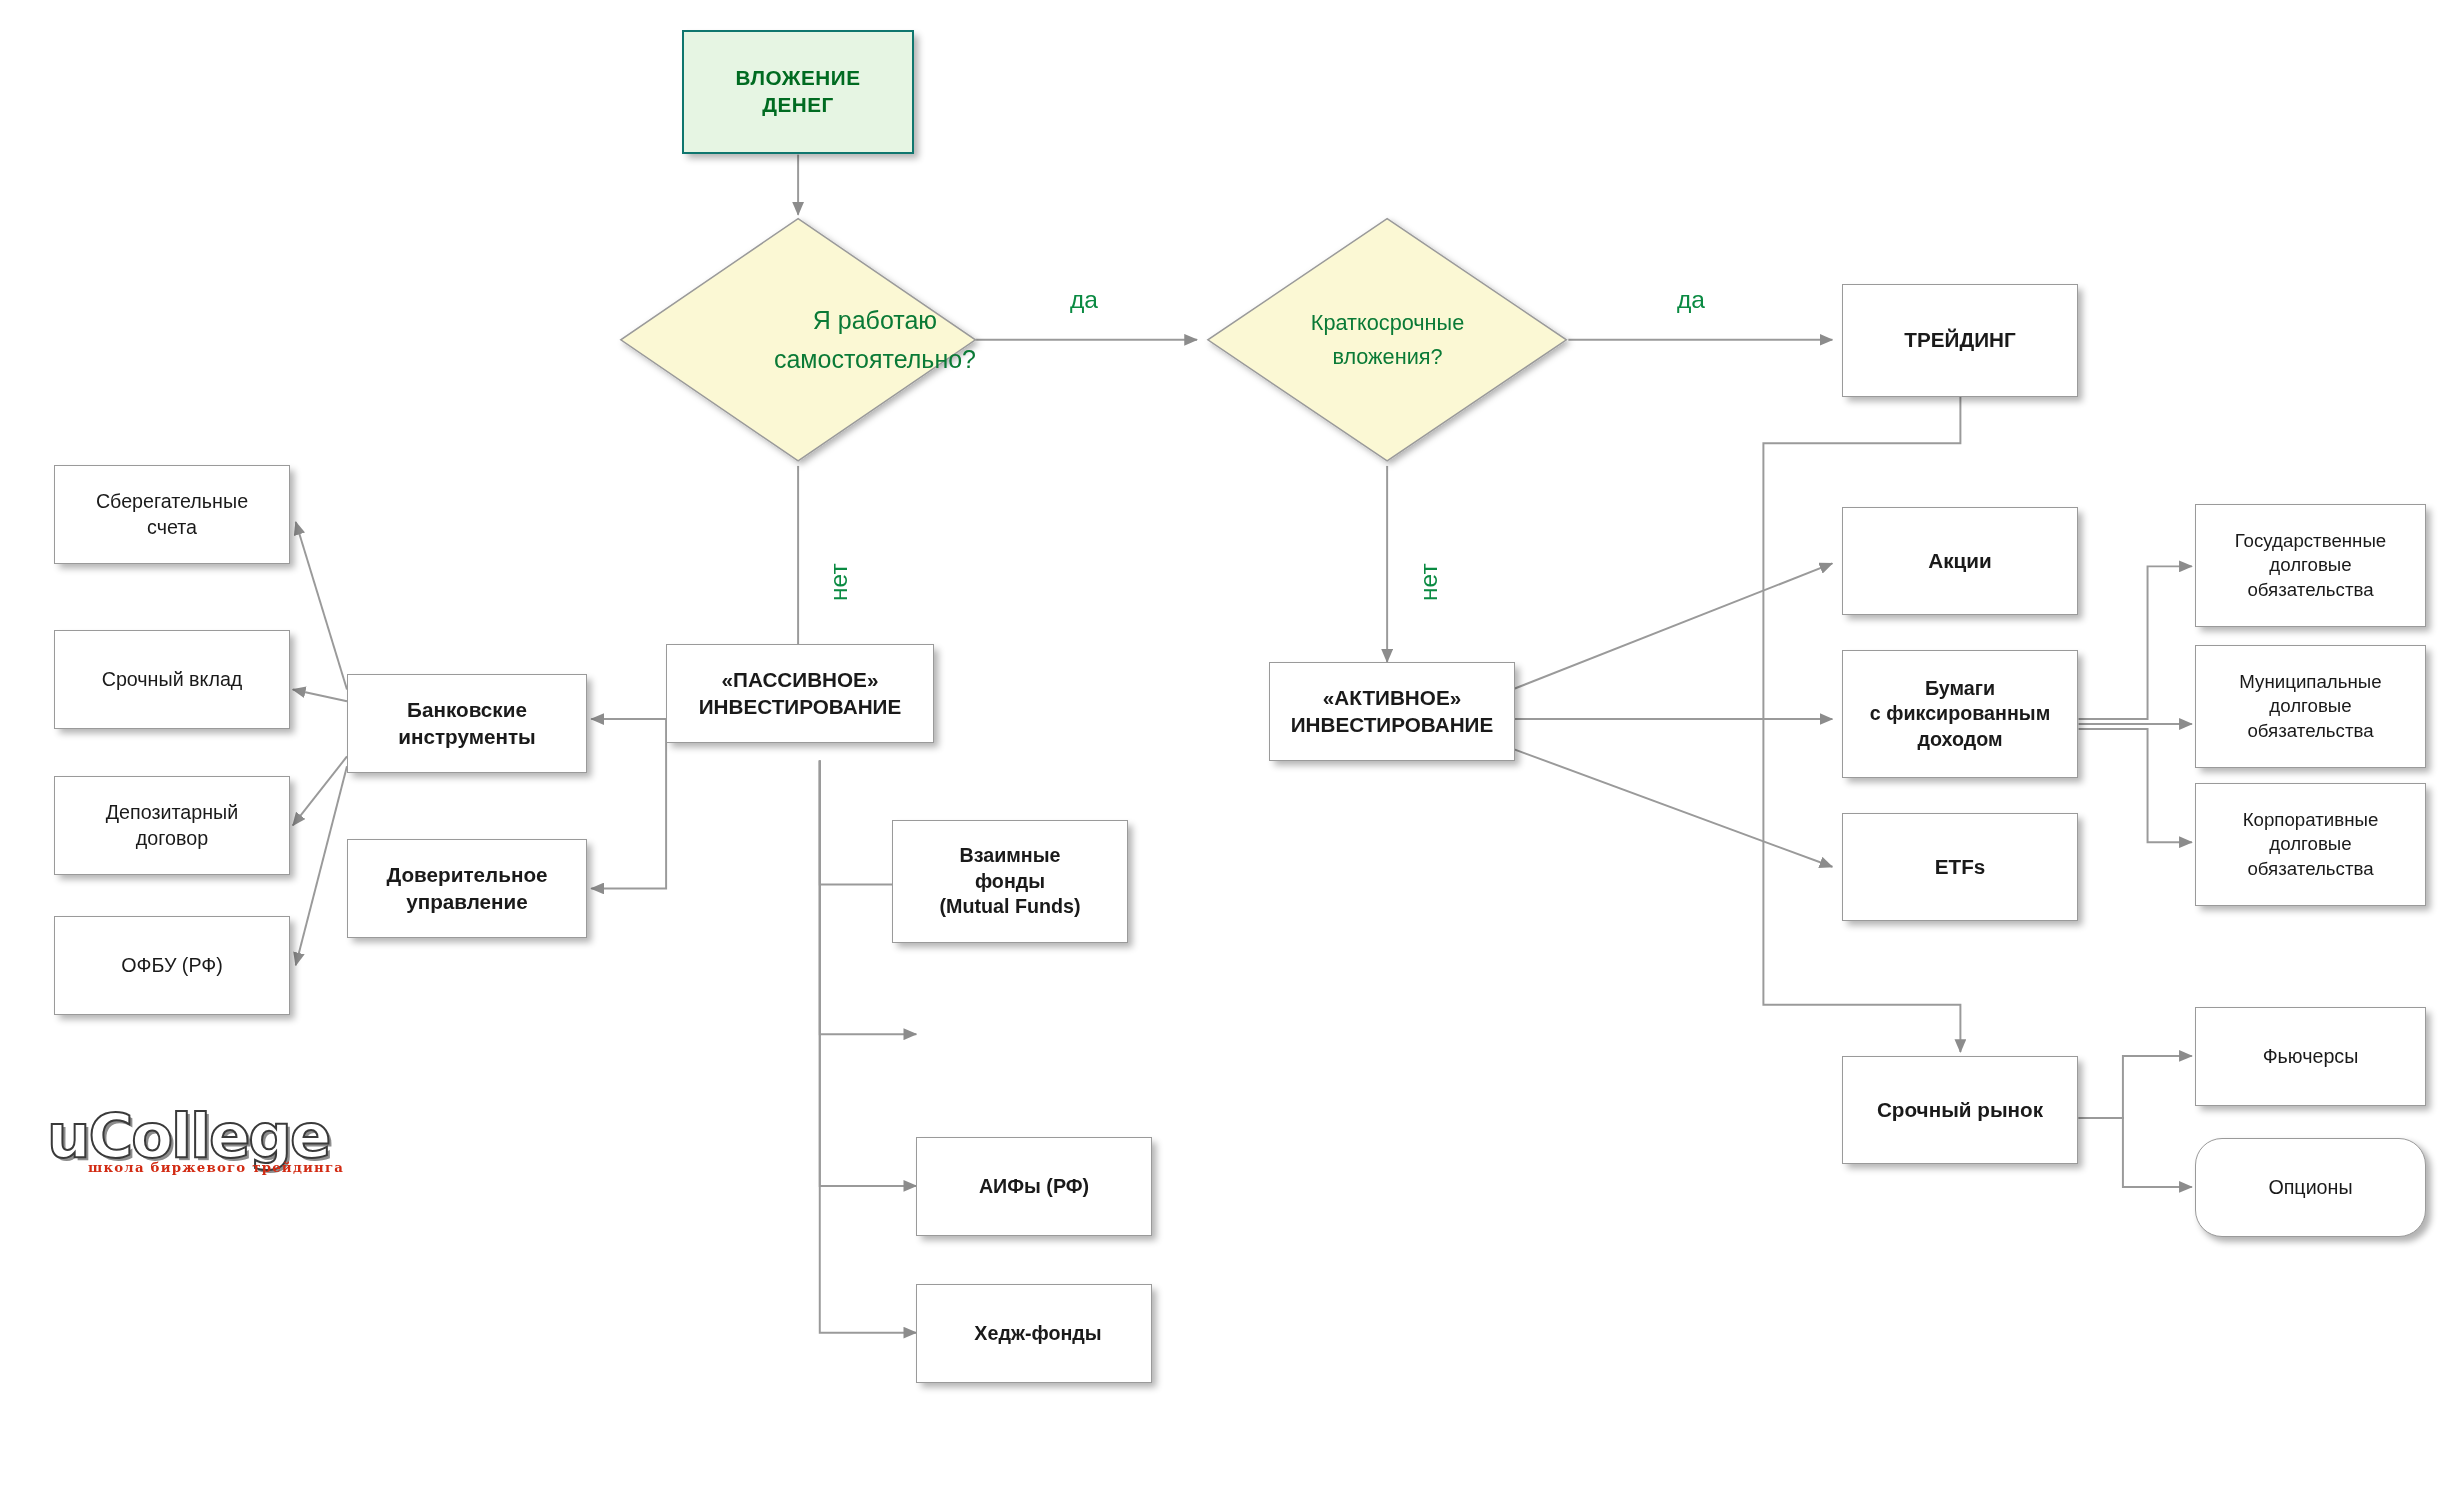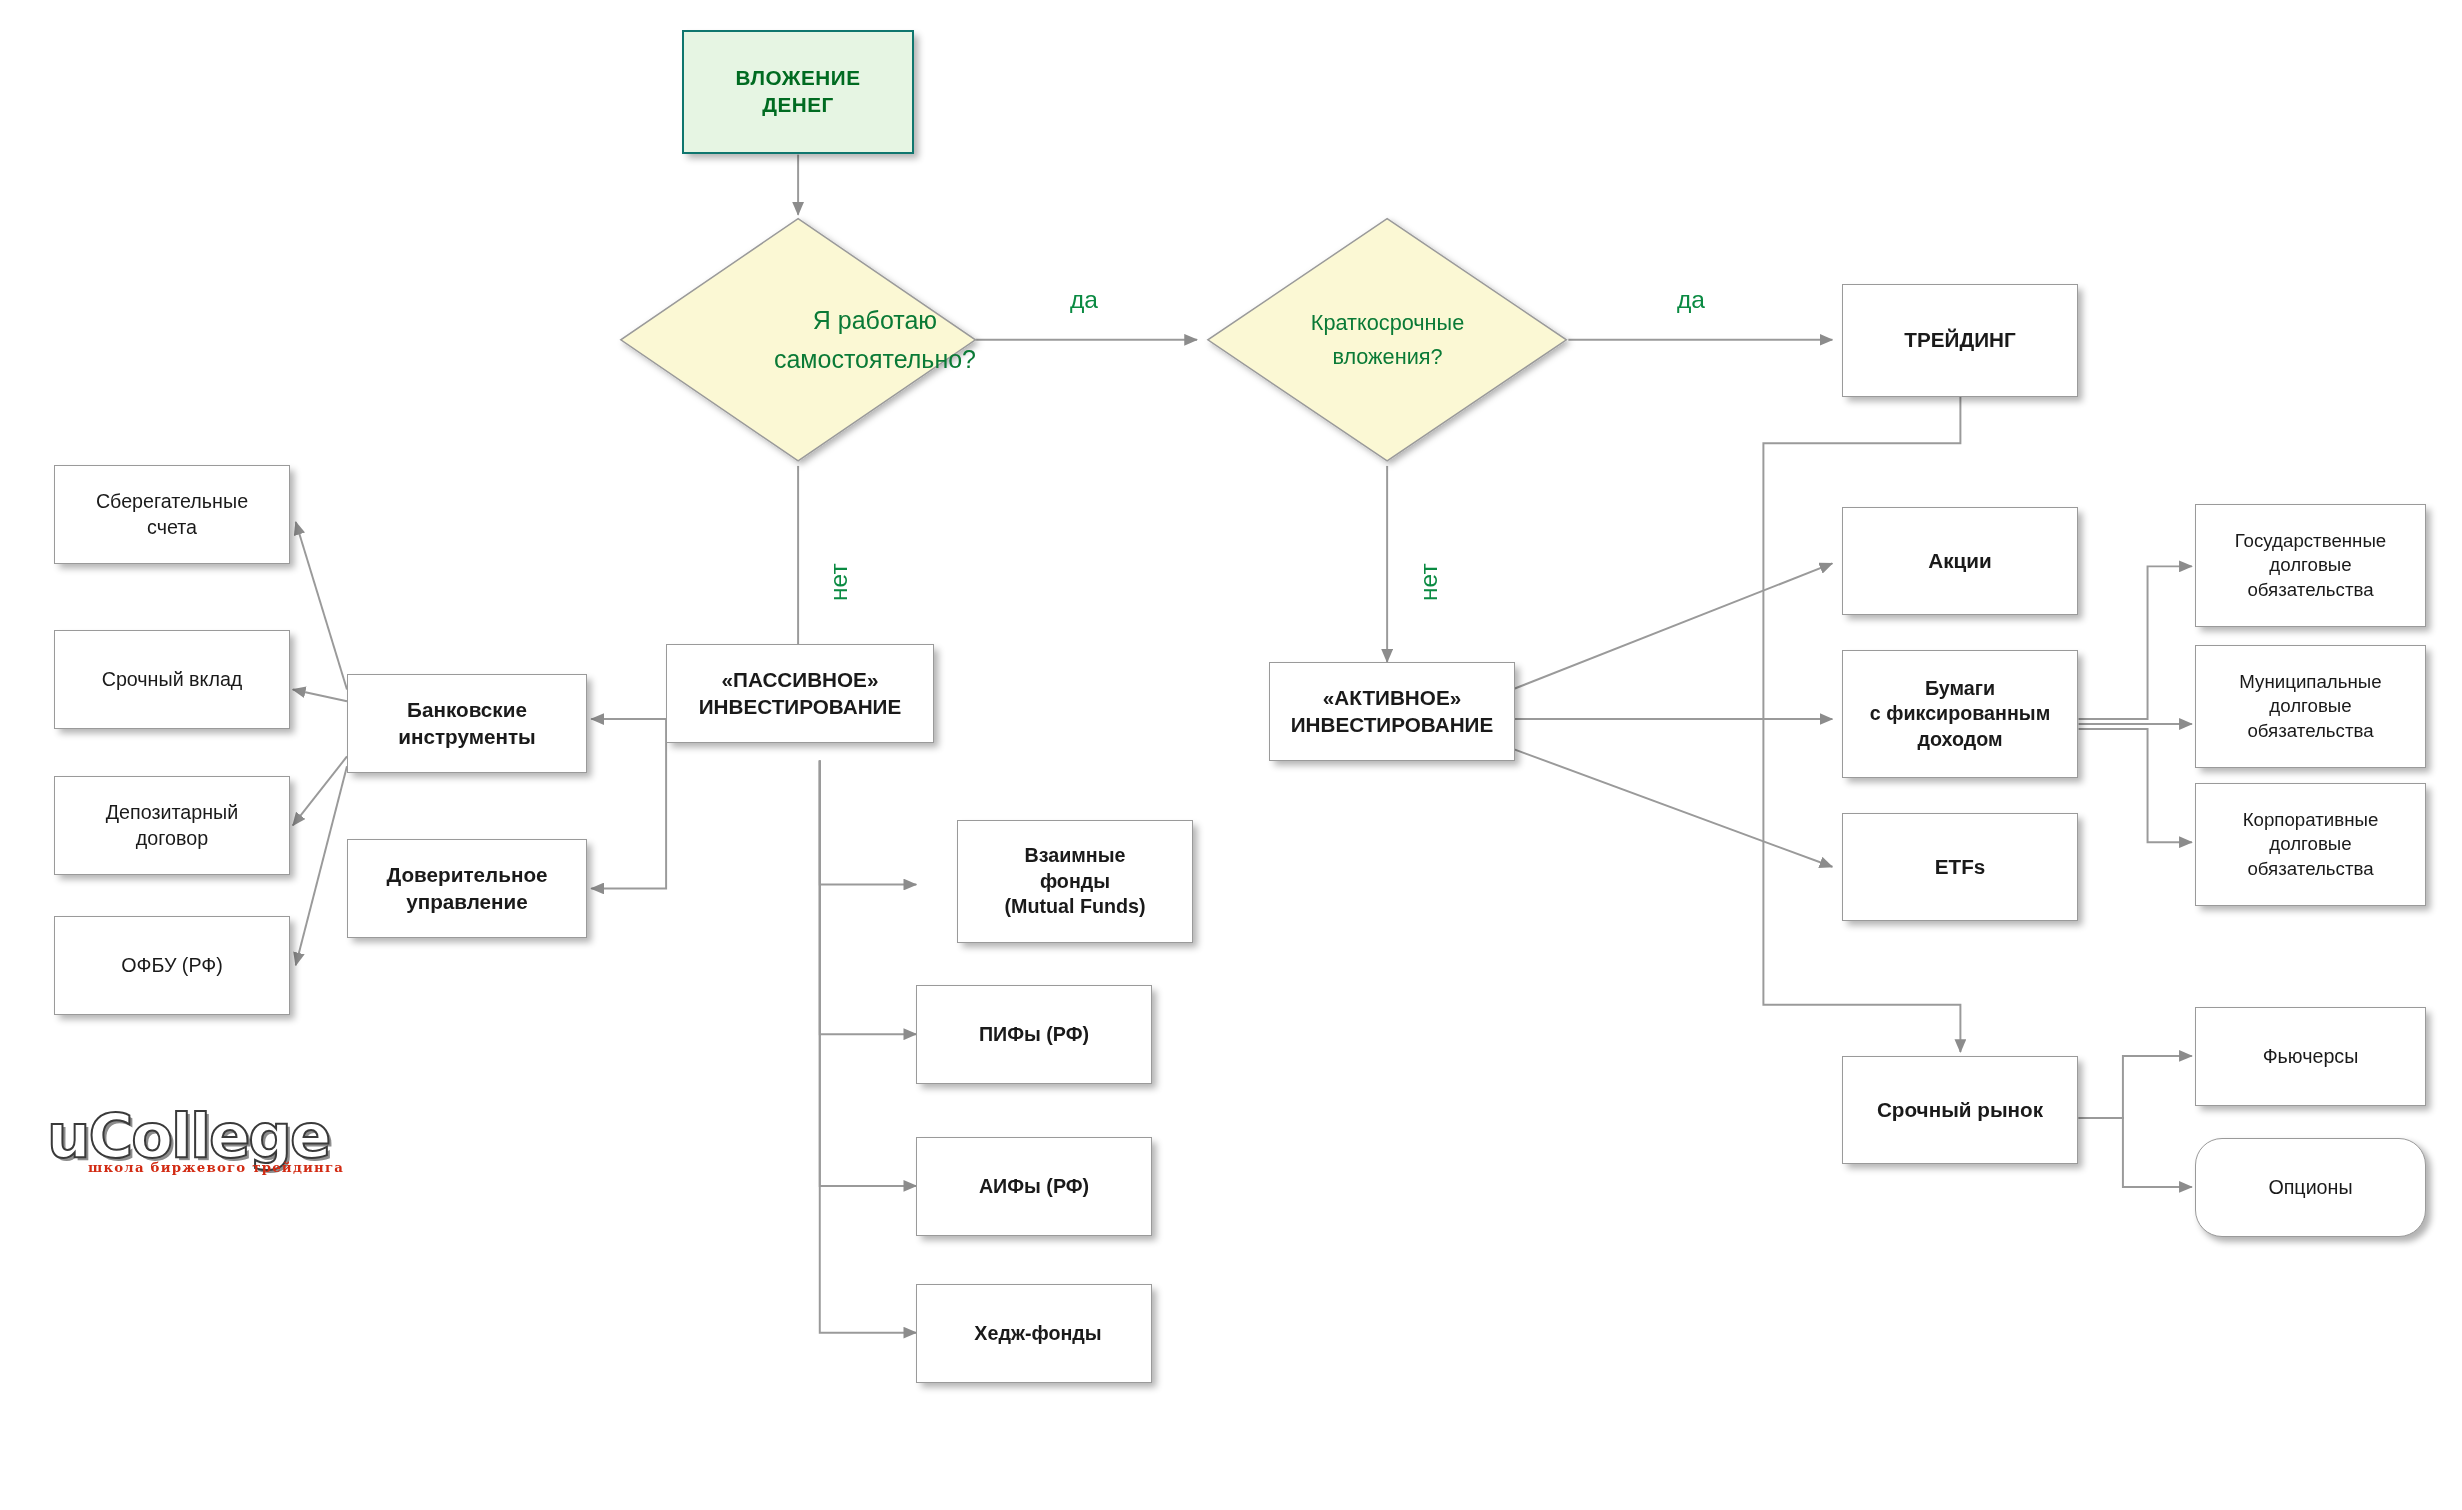--- a/index.html
+++ b/index.html
@@ -198,29 +198,26 @@
 
   <div class="node" style="left:54px;top:776px;width:236px;height:99px;font-size:19.7px;">
     <span class="txt">Депозитарный
 договор</span>
   </div>
 
   <div class="node" style="left:54px;top:916px;width:236px;height:99px;font-size:19.7px;">
     <span class="txt">ОФБУ (РФ)</span>
   </div>
 
-  <div class="node bold" style="left:957px;top:820px;width:236px;height:123px;font-size:19.7px;">
+  <div class="node bold" style="left:892px;top:820px;width:236px;height:123px;font-size:19.7px;">
     <span class="txt">Взаимные
 фонды
 (Mutual Funds)</span>
   </div>
 
-  <div class="node bold" style="left:916px;top:985px;width:236px;height:99px;font-size:19.7px;">
-    <span class="txt">ПИФы (РФ)</span>
-  </div>
 
   <div class="node bold" style="left:916px;top:1137px;width:236px;height:99px;font-size:19.7px;">
     <span class="txt">АИФы (РФ)</span>
   </div>
 
   <div class="node bold" style="left:916px;top:1284px;width:236px;height:99px;font-size:19.7px;padding-left:8px;">
     <span class="txt">Хедж-фонды</span>
   </div>
 
   <div class="node bold" style="left:1842px;top:507px;width:236px;height:108px;font-size:20.7px;">

